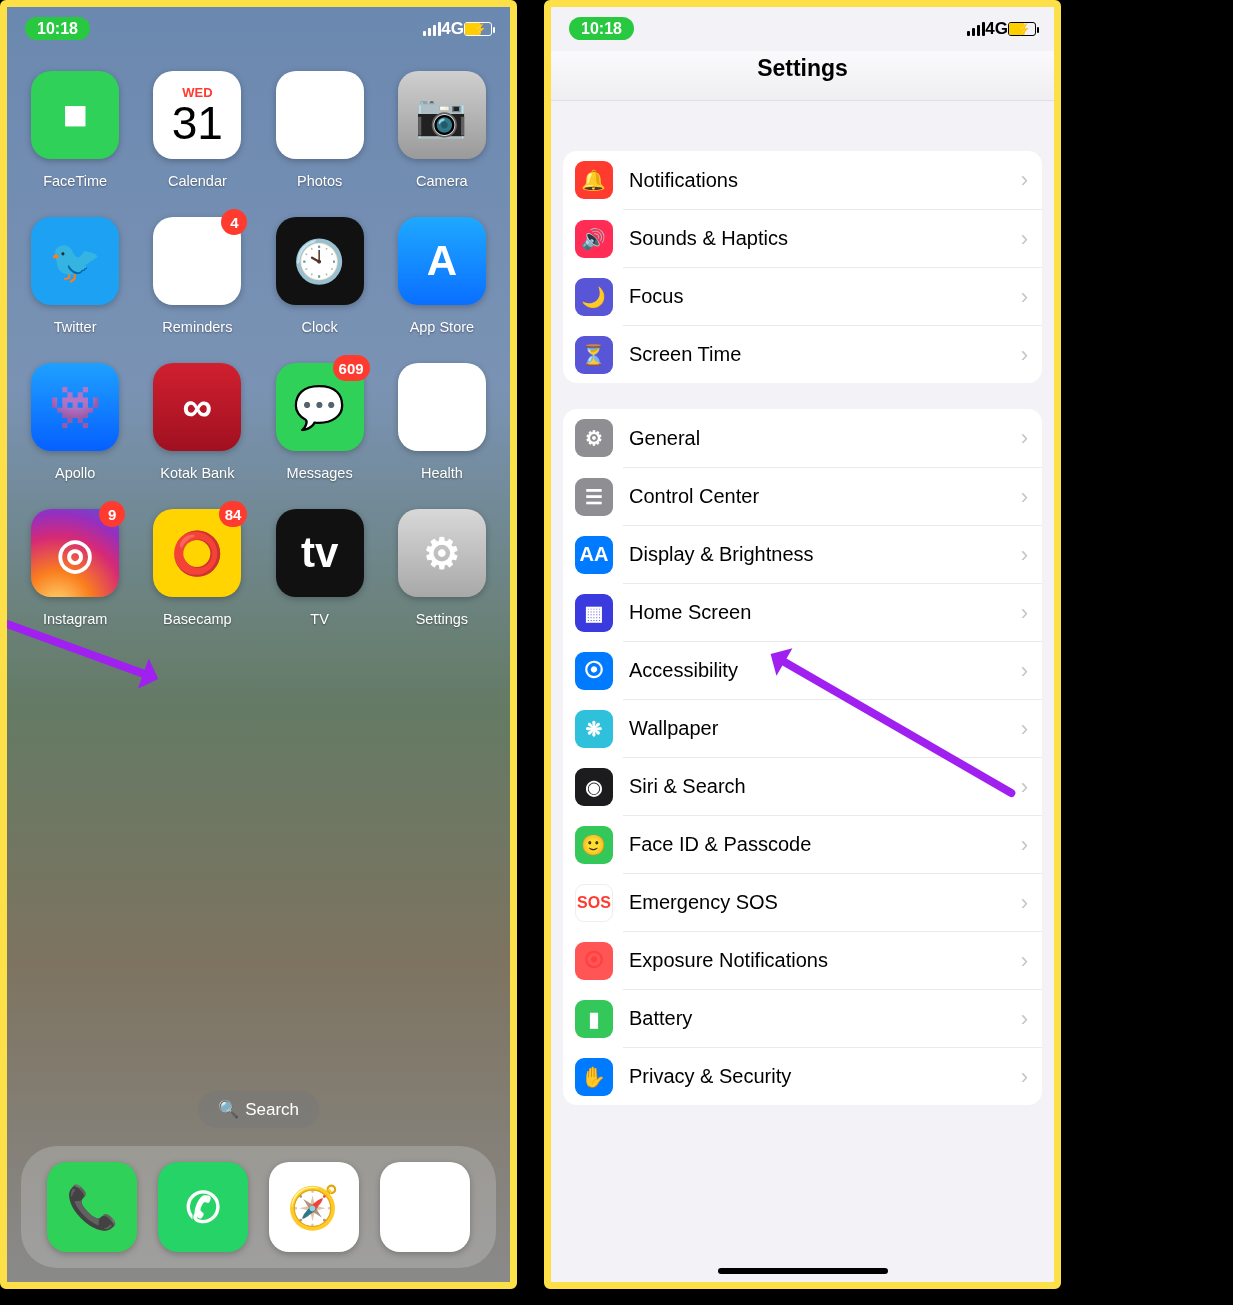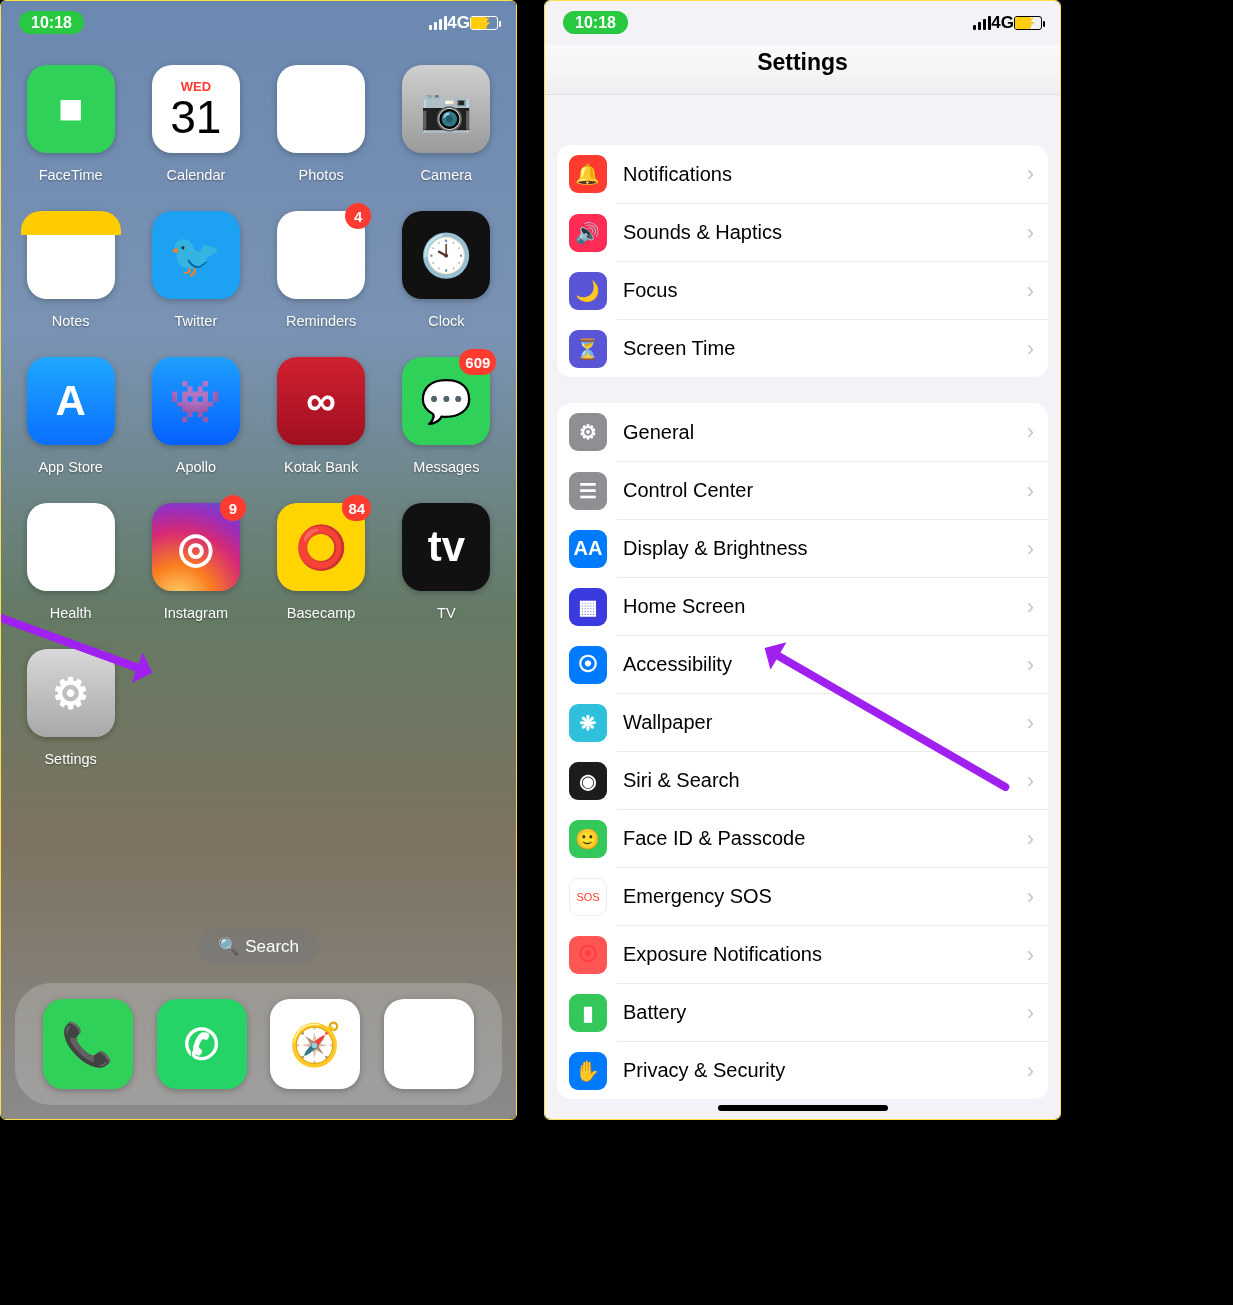--- a/index.html
+++ b/index.html
@@ -5,22 +5,22 @@
   * { box-sizing: border-box; margin: 0; padding: 0; }
   body {
     background: #000;
     font-family: -apple-system, "SF Pro Text", "Helvetica Neue", Arial, sans-serif;
     width: 1233px;
     height: 1305px;
     display: flex;
   }
   .phone {
     width: 517px;
-    height: 1120px;
-    border: 1px solid #fde047;
+    height: 1289px;
+    border: 7px solid #fde047;
     border-radius: 6px;
     overflow: hidden;
     position: relative;
     flex: none;
   }
   .gap { width: 27px; flex: none; }
   .right-wrap { flex: none; }
 
   
   .home-bg {
@@ -208,24 +208,20 @@
         </div>
         <div class="app">
           <div class="app-icon ic-photos">✿</div>
           <div class="app-label">Photos</div>
         </div>
         <div class="app">
           <div class="app-icon ic-camera">📷</div>
           <div class="app-label">Camera</div>
         </div>
         <div class="app">
-          <div class="app-icon ic-notes"></div>
-          <div class="app-label">Notes</div>
-        </div>
-        <div class="app">
           <div class="app-icon ic-twitter">🐦</div>
           <div class="app-label">Twitter</div>
         </div>
         <div class="app">
           <div class="app-icon ic-reminders">≣</div>
           <div class="badge">4</div>
           <div class="app-label">Reminders</div>
         </div>
         <div class="app">
           <div class="app-icon ic-clock">🕙</div>
@@ -368,21 +364,21 @@
             <div class="sicon c-dark" style="font-size:20px;font-weight:700;">◉</div>
             <div class="row-label">Siri &amp; Search</div>
             <div class="chev">›</div>
           </div>
           <div class="row">
             <div class="sicon c-green" style="font-size:20px;font-weight:700;">🙂</div>
             <div class="row-label">Face ID &amp; Passcode</div>
             <div class="chev">›</div>
           </div>
           <div class="row">
-            <div class="sicon c-sos" style="font-size:11px;font-weight:400;">SOS</div>
+            <div class="sicon c-sos" style="font-size:16px;font-weight:700;">SOS</div>
             <div class="row-label">Emergency SOS</div>
             <div class="chev">›</div>
           </div>
           <div class="row">
             <div class="sicon c-expred" style="font-size:20px;font-weight:700;">⦿</div>
             <div class="row-label">Exposure Notifications</div>
             <div class="chev">›</div>
           </div>
           <div class="row">
             <div class="sicon c-green" style="font-size:20px;font-weight:700;">▮</div>

